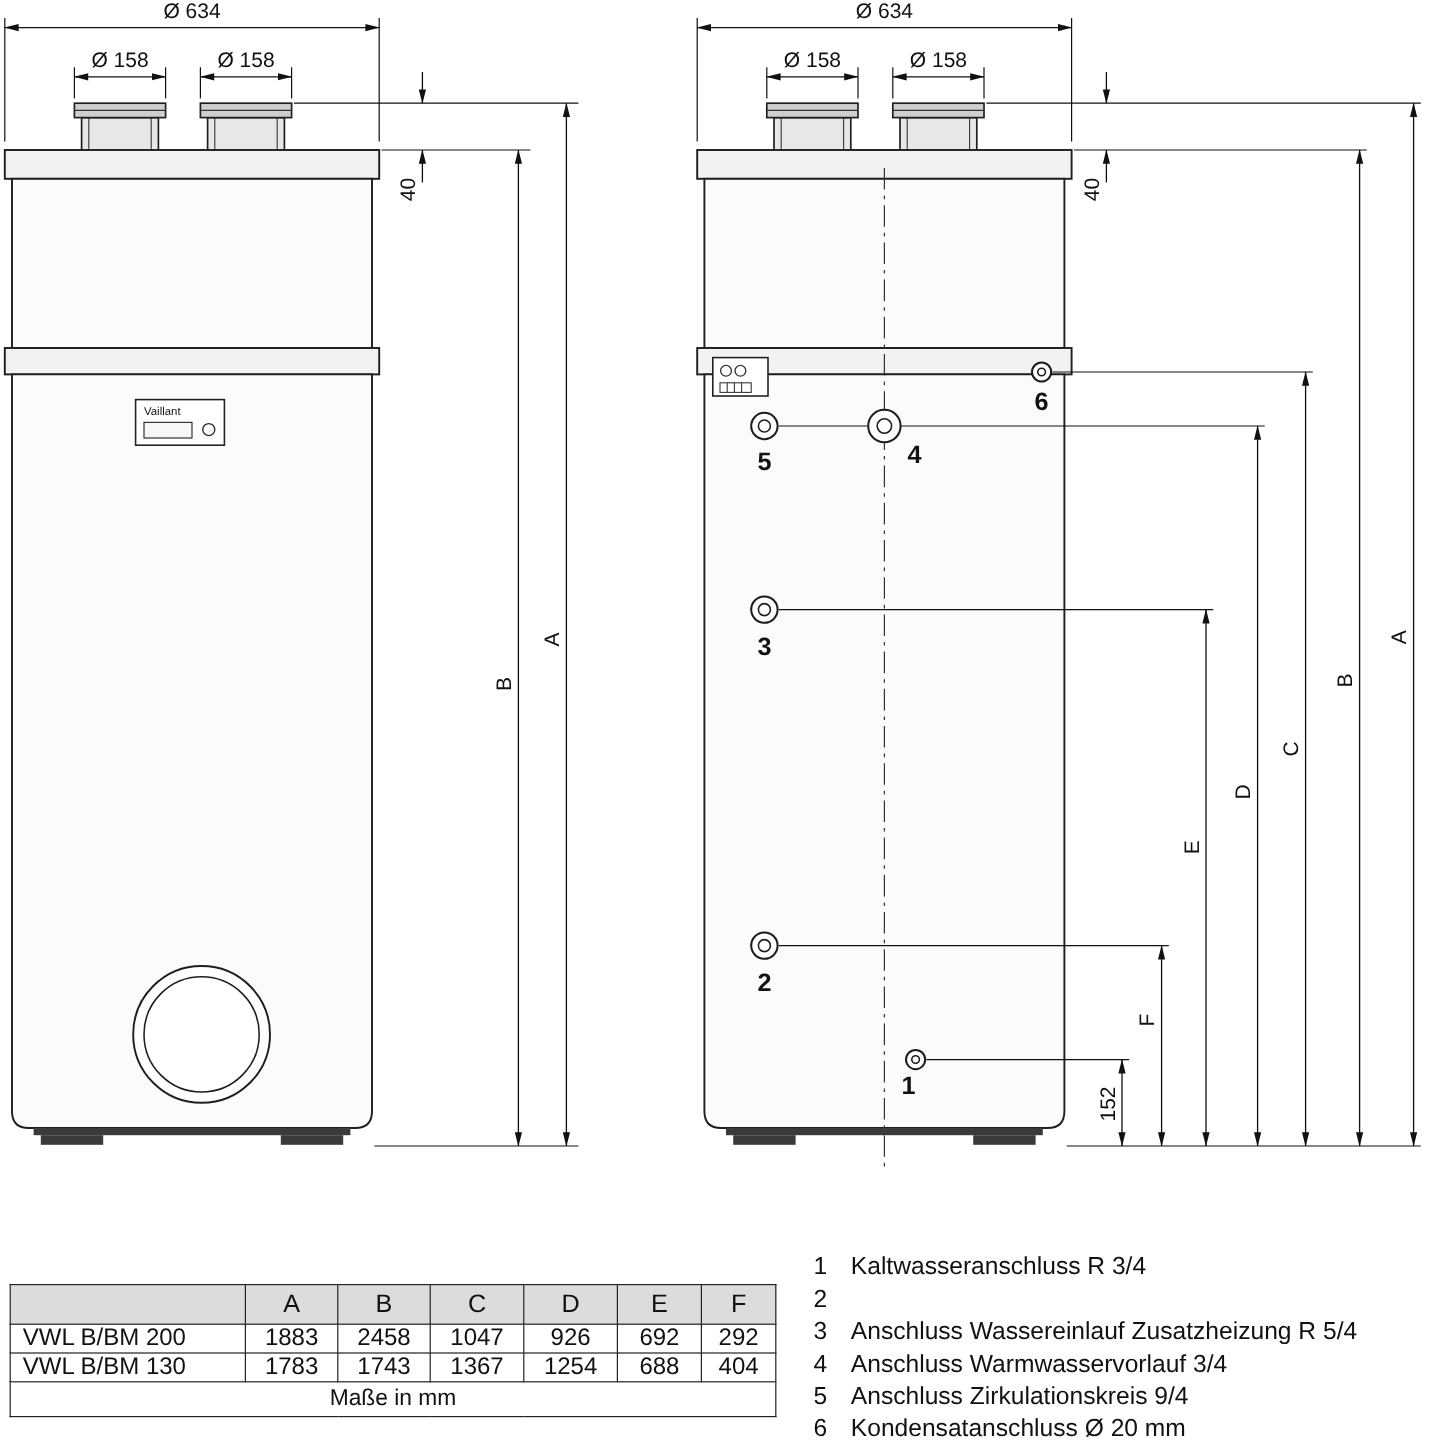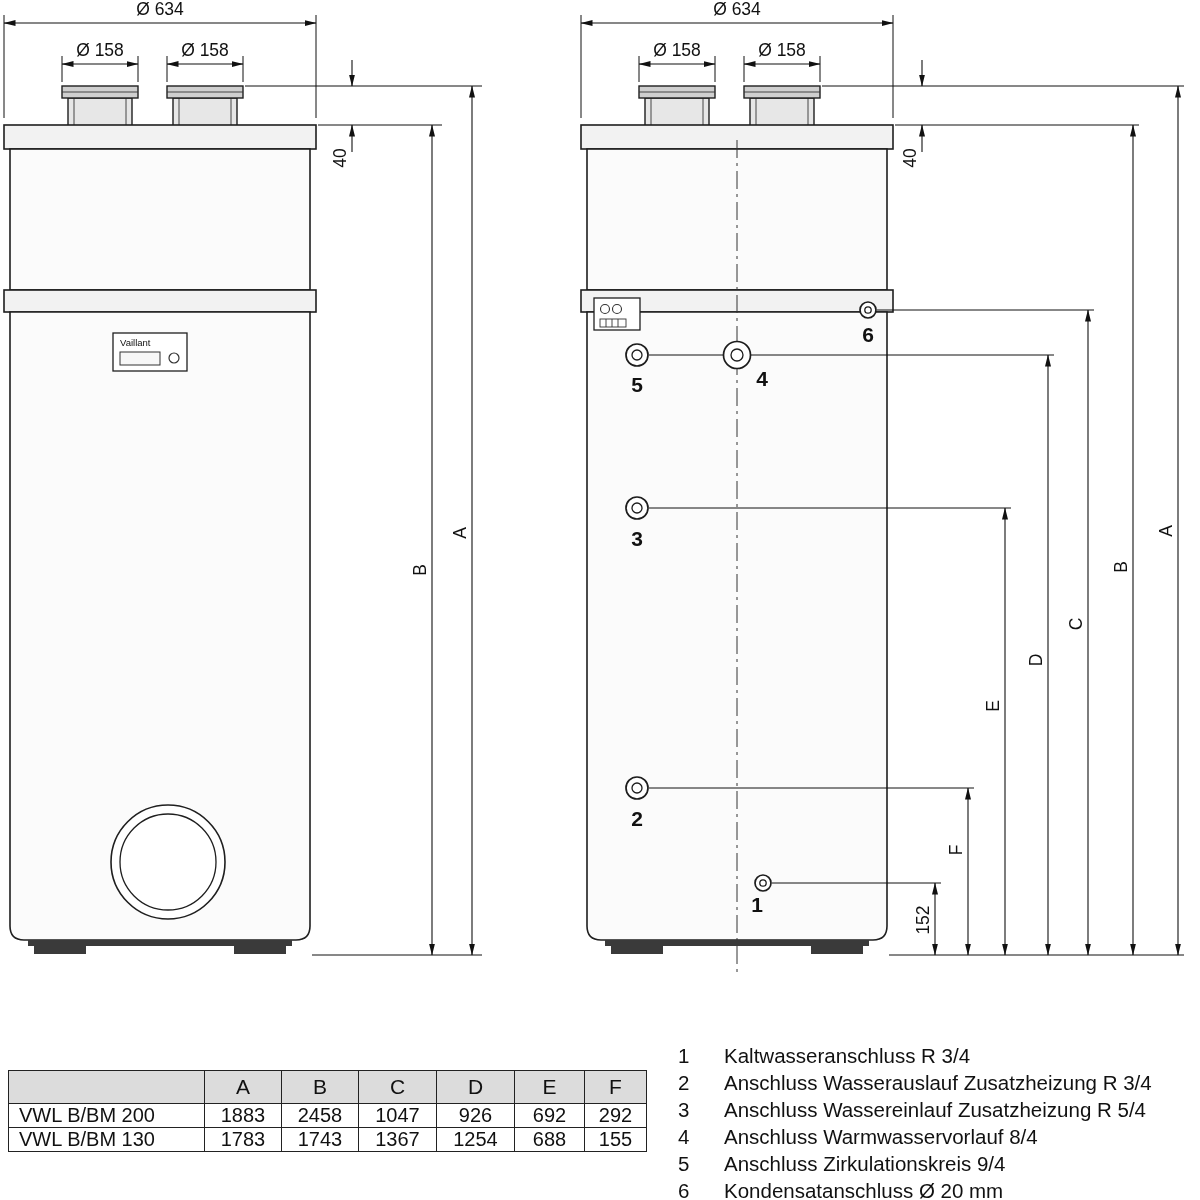--- a/index.html
+++ b/index.html
@@ -28,21 +28,21 @@
   .dim-table th,.dim-table td{border:1.6px solid #222;text-align:center;padding:0;background:#fff}
   .dim-table th{background:#dcdcdc;font-weight:normal;font-size:21px;height:33px}
   .dim-table td{height:20px}
   .dim-table td.model{text-align:left;padding-left:10px}
   .c0{width:196px}.cA{width:77px}.cB{width:77px}.cC{width:78px}.cD{width:78px}.cE{width:70px}.cF{width:62px}
   .tfoot td{height:29px;font-size:19px}
 
   .legend{position:absolute;left:678px;top:1044px;font-size:20.5px}
   .legend-row{display:flex;align-items:baseline;height:27px}
   .legend-num{width:16px;flex:none}
-  .legend-text{margin-left:30px;white-space:nowrap}
+  .legend-text{margin-left:15px;white-space:nowrap}
 </style>
 </head>
 <body>
 
 <svg id="drawing" width="1200" height="1200" viewBox="0 0 1200 1200">
   <defs>
     <marker id="aE" markerWidth="13" markerHeight="9" refX="11.5" refY="4" orient="auto" markerUnits="userSpaceOnUse">
       <path d="M0,1 L12,4 L0,7 Z" fill="#111"></path>
     </marker>
     <marker id="aS" markerWidth="13" markerHeight="9" refX="0.5" refY="4" orient="auto" markerUnits="userSpaceOnUse">
@@ -244,42 +244,44 @@
       <td>692</td>
       <td>292</td>
     </tr>
     <tr>
       <td class="model">VWL B/BM 130</td>
       <td>1783</td>
       <td>1743</td>
       <td>1367</td>
       <td>1254</td>
       <td>688</td>
-      <td>155</td>
+      <td>404</td>
+    </tr>
+    <tr class="tfoot">
+      <td colspan="7">Maße in mm</td>
     </tr>
   </tbody>
     </table>
 </div>
 
 <div class="legend">
   <div class="legend-row">
     <span class="legend-num">1</span>
     <span class="legend-text">Kaltwasseranschluss R 3/4</span>
   </div>
   <div class="legend-row">
     <span class="legend-num">2</span>
-    <span class="legend-text">Anschluss Wasserauslauf Zusatzheizung R 3/4</span>
   </div>
   <div class="legend-row">
     <span class="legend-num">3</span>
     <span class="legend-text">Anschluss Wassereinlauf Zusatzheizung R 5/4</span>
   </div>
   <div class="legend-row">
     <span class="legend-num">4</span>
-    <span class="legend-text">Anschluss Warmwasservorlauf 8/4</span>
+    <span class="legend-text">Anschluss Warmwasservorlauf 3/4</span>
   </div>
   <div class="legend-row">
     <span class="legend-num">5</span>
     <span class="legend-text">Anschluss Zirkulationskreis 9/4</span>
   </div>
   <div class="legend-row">
     <span class="legend-num">6</span>
     <span class="legend-text">Kondensatanschluss Ø 20 mm</span>
   </div>
 </div>

